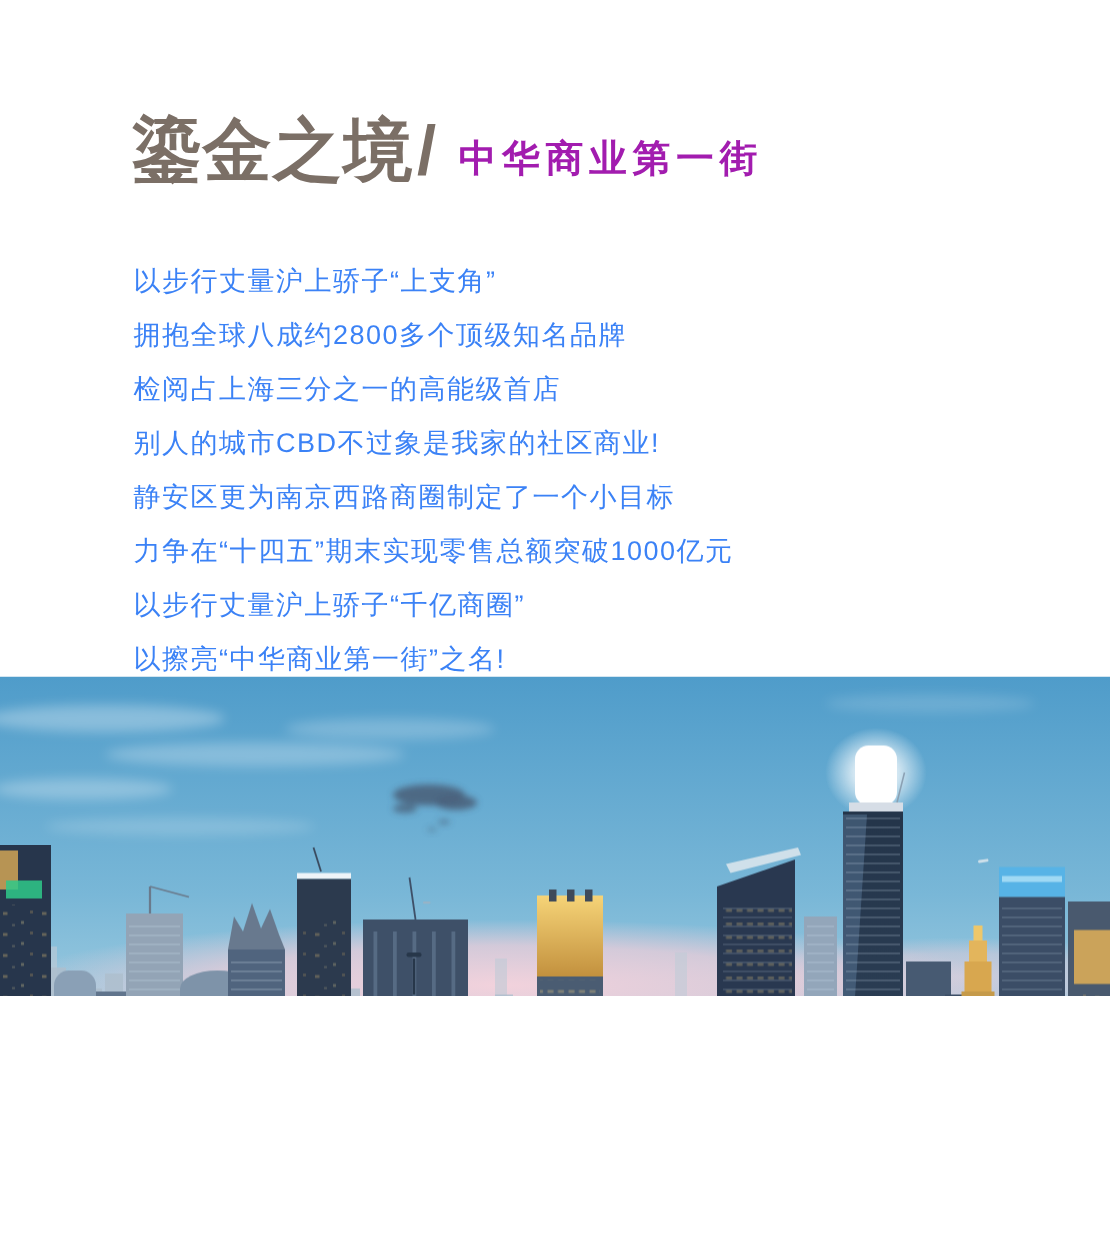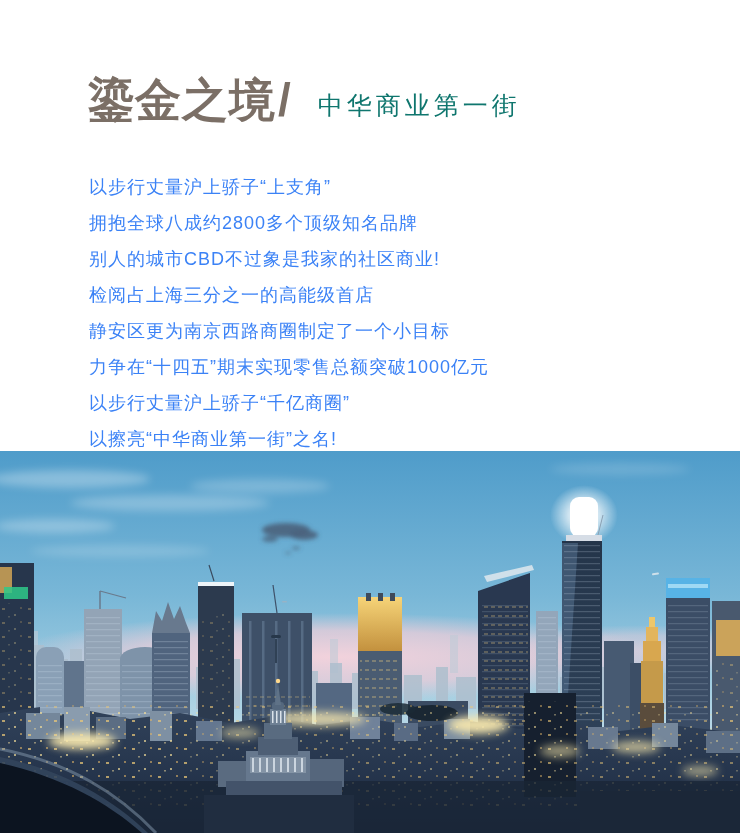--- a/index.html
+++ b/index.html
@@ -1,45 +1,45 @@
 <!DOCTYPE html>
 <html><head>
 <meta charset="utf-8">
 <style>
   html,body{margin:0;padding:0;background:#ffffff;}
   .page{
-    position:relative;width:740px;height:833px;background:#ffffff;
+    position:relative;width:740px;height:664px;background:#ffffff;
     font-family:"Liberation Sans","DejaVu Sans",sans-serif;overflow:hidden;
   }
   .header{position:absolute;left:88px;top:74px;display:flex;align-items:center;}
   .title{margin:0;font-size:46px;font-weight:700;color:#7b6f66;letter-spacing:1px;line-height:1.15;white-space:nowrap;}
   .title .slash{font-weight:700;margin-left:2px;}
-  .subtitle{font-size:25px;font-weight:400;color:#0f766e;letter-spacing:4px;margin-left:26px;margin-top:10px;white-space:nowrap;}
+  .subtitle{font-size:25px;font-weight:700;color:#a21caf;letter-spacing:4px;margin-left:14px;margin-top:10px;white-space:nowrap;}
   .body-text{position:absolute;left:89px;top:169px;}
   .body-text p{margin:0;font-size:18px;line-height:36px;color:#3b82f6;letter-spacing:1px;white-space:nowrap;}
   .photo{position:absolute;left:0;top:451px;width:740px;height:382px;display:block;}
   .photo svg{display:block;}
 </style>
 </head>
 <body>
 
 <div class="page">
 
   <header class="header">
     <h1 class="title">
       <span>鎏金之境</span><span class="slash">/</span>
     </h1>
     <div class="subtitle">中华商业第一街</div>
   </header>
 
   <section class="body-text">
     <p>以步行丈量沪上骄子“上支角”</p>
     <p>拥抱全球八成约2800多个顶级知名品牌</p>
+    <p>检阅占上海三分之一的高能级首店</p>
     <p>别人的城市CBD不过象是我家的社区商业!</p>
-    <p>检阅占上海三分之一的高能级首店</p>
     <p>静安区更为南京西路商圈制定了一个小目标</p>
     <p>力争在“十四五”期末实现零售总额突破1000亿元</p>
     <p>以步行丈量沪上骄子“千亿商圈”</p>
     <p>以擦亮“中华商业第一街”之名!</p>
   </section>
 
   <figure class="photo" style="margin:0" aria-label="黄昏时分的上海南京西路商圈城市天际线照片">
     <svg width="740" height="382" viewBox="0 0 740 382" xmlns="http://www.w3.org/2000/svg">
       <defs>
         <linearGradient id="skyGrad" x1="0" y1="0" x2="0" y2="1">

